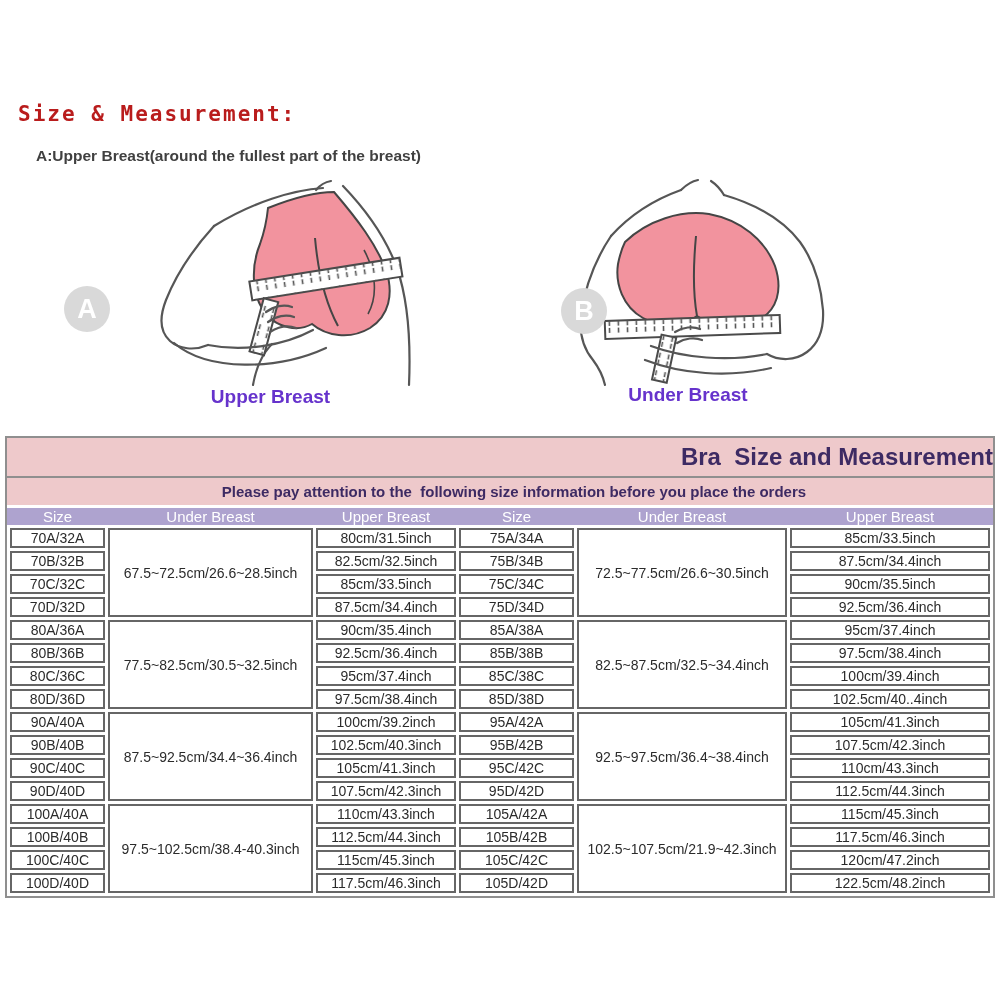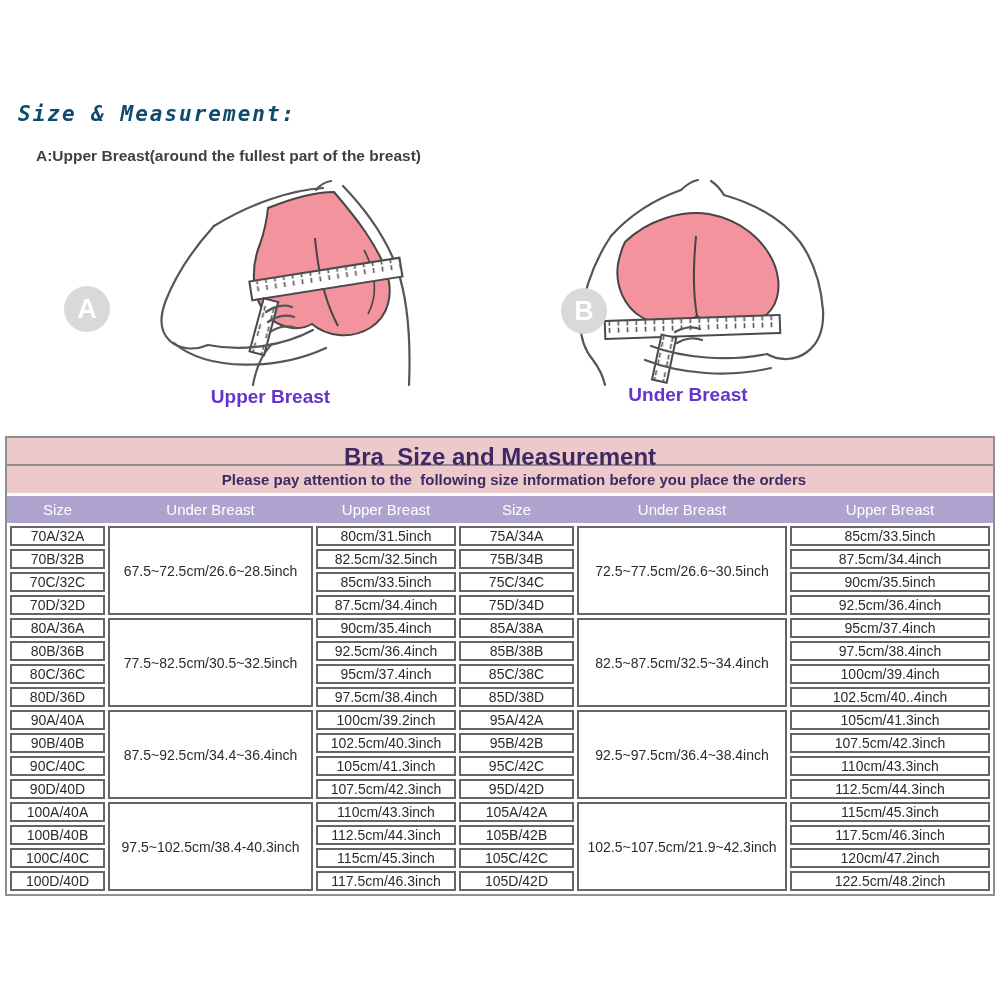--- a/index.html
+++ b/index.html
@@ -3,21 +3,21 @@
 <meta charset="utf-8">
 <style>
   * { margin:0; padding:0; box-sizing:border-box; }
   html,body { background:#ffffff; }
   body { width:1000px; height:1000px; font-family:"Liberation Sans", sans-serif; }
   .page { position:relative; width:1000px; height:1000px; background:#ffffff; overflow:hidden; }
 
   .main-title {
     position:absolute; left:18px; top:102px;
     font-family:"DejaVu Sans Mono", monospace; font-weight:bold;
-    font-size:21px; letter-spacing:2px; color:#0c4a6e;font-style:italic;
+    font-size:21px; letter-spacing:2px; color:#b91c1c;
   }
   .instruction {
     position:absolute; top:147px; font-size:15.5px; font-weight:bold; color:#404040;
   }
   .instr-a { left:36px; } .instr-b { left:520px; }
 
   .figure { position:absolute; top:180px; }
   .fig-a { left:118px; width:305px; height:205px; }
   .fig-b { left:533px; width:310px; height:205px; }
   .figure svg { width:100%; height:100%; overflow:visible; }
@@ -35,29 +35,29 @@
   }
   .cap-a { left:118px; width:305px; top:386px; }
   .cap-b { left:533px; width:310px; top:384px; }
 
   .size-table {
     position:absolute; left:5px; top:436px; width:990px;
     border:2px solid #8f8f8f; background:#ffffff;
   }
   .tbl-title {
     background:#eec9cb; color:#3d2a63; font-size:24px; font-weight:bold;
-    text-align:center; height:28px; line-height:38px;
+    text-align:right; height:40px; line-height:38px;
     border-bottom:2px solid #8f8f8f; white-space:pre-wrap;
   }
   .tbl-subtitle {
     background:#eec9cb; color:#3d2a63; font-size:15px; font-weight:bold;
     text-align:center; height:27px; line-height:27px; white-space:pre-wrap;padding-left:28px;
   }
   .tbl-header {
-    display:flex; gap:3px; padding:0 3px; background:#aea3cf; height:27px;
+    display:flex; gap:3px; padding:0 3px; background:#aea3cf; height:17px;
     margin-top:3px; align-items:center; color:#ffffff; font-size:15px;
   }
   .tbl-header span { text-align:center; display:block; }
   .h1{width:95px}.h2{width:205px}.h3{width:140px}.h4{width:115px}.h5{width:210px}.h6{width:200px}
 
   table.grid { table-layout:fixed; border-collapse:separate; border-spacing:3px; width:100%; }
   table.grid td {
     border:2px solid #666666; background:#ffffff; text-align:center;
     font-size:14px; line-height:16px; color:#2b2b2b; height:16px;
     padding:0; overflow:hidden; white-space:nowrap;

